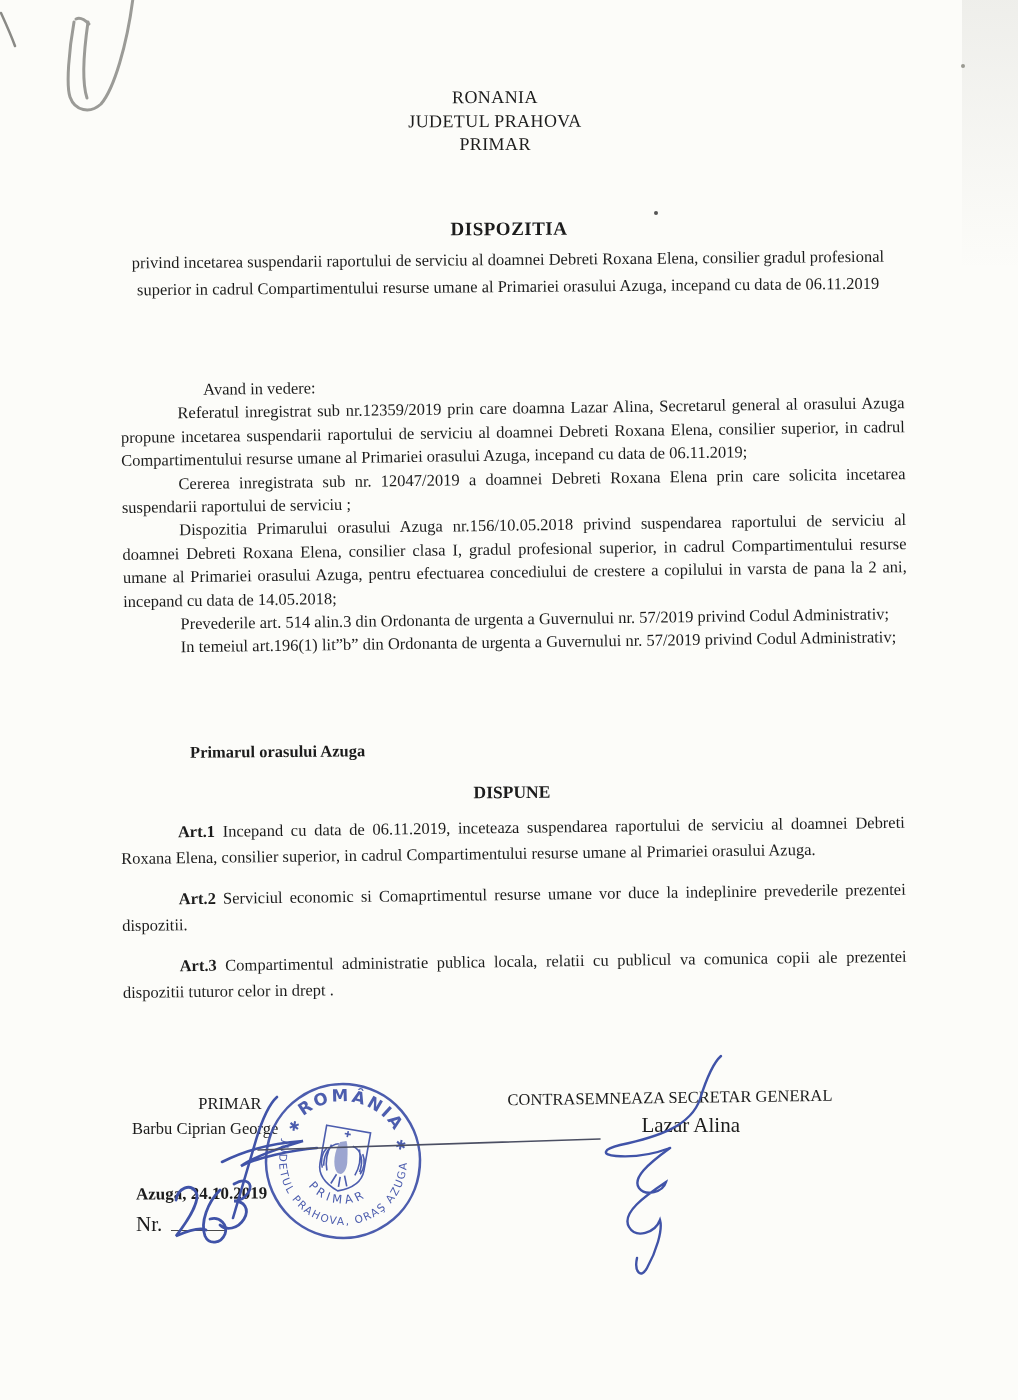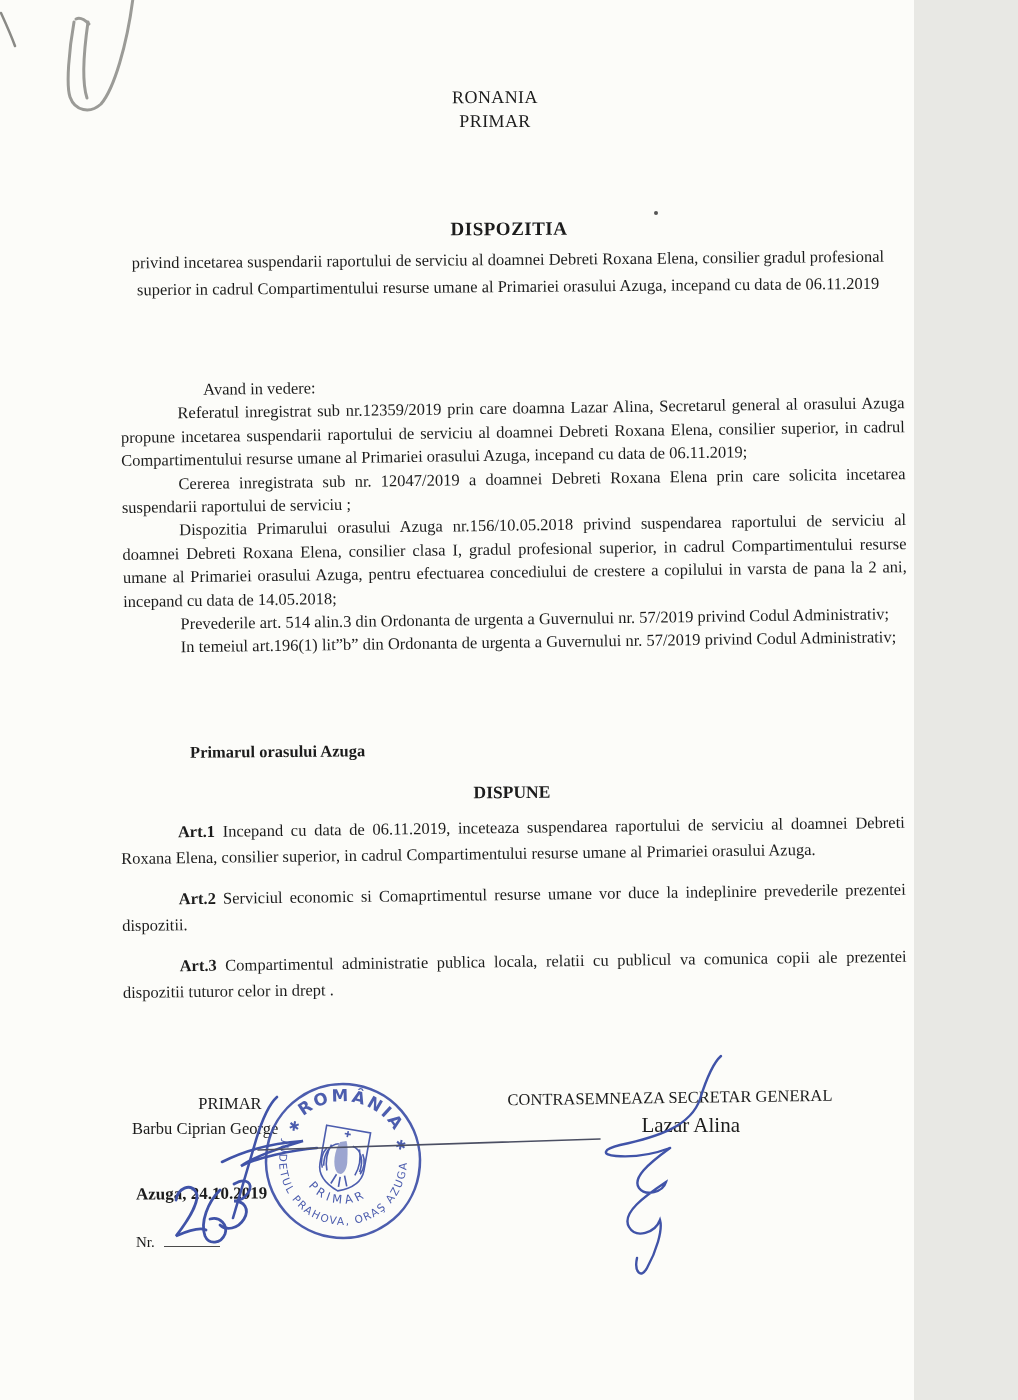--- a/index.html
+++ b/index.html
@@ -1,17 +1,17 @@
 <!DOCTYPE html>
 <html><head>
 <meta charset="utf-8">
 <style>
   html,body { margin:0; padding:0; background:#e8e8e4; }
   .page {
-    position:relative; width:914px; height:1400px;
+    position:relative; width:1018px; height:1400px;
     background:#fcfcf9; overflow:hidden;
     font-family:"Liberation Serif", serif; color:#1c1c1c;
   }
   .abs { position:absolute; }
   
   .letterhead {
     left:300px; top:86px; width:390px; text-align:center;
     font-size:18px; line-height:23.5px; letter-spacing:0.4px;
     transform:rotate(-0.2deg);
   }
@@ -49,32 +49,33 @@
     transform:rotate(-0.75deg); transform-origin:0 50%;
   }
   .articles p { margin:0 0 15px 0; text-indent:57px; }
   
   .sig-left-title { left:140px; top:1094px; width:180px; text-align:center; font-size:16.5px; }
   .sig-left-name  { left:132px; top:1119px; font-size:16.5px; }
   .sig-right-title{ left:470px; top:1088px; width:400px; text-align:center; font-size:16.5px;
                     transform:rotate(-0.8deg); }
   .sig-right-name { left:540px; top:1113px; width:200px; text-align:right; font-size:21px; }
   .footer-date { left:136px; top:1184px; font-size:17px; font-weight:bold; transform:rotate(-0.5deg); }
-  .footer-nr   { left:136px; top:1212px; font-size:15px;margin-top:16px; }
+  .footer-nr   { left:136px; top:1212px; font-size:21px; }
   .nr-underline{ display:inline-block; width:56px; border-bottom:1.6px solid #4a4a4a; height:18px; margin-left:9px; }
   svg.overlay { position:absolute; left:0; top:0; pointer-events:none; }
   svg.stamp   { position:absolute; left:262px; top:1080px; opacity:0.92; }
 </style>
 </head>
 <body>
 
 <div class="page">
 
   <header class="abs letterhead">
     <div>RONANIA</div>
+    <div>JUDETUL PRAHOVA</div>
     <div>PRIMAR</div>
   </header>
 
   <div class="abs doc-title">DISPOZITIA</div>
   <div class="abs doc-subtitle">privind incetarea suspendarii raportului de serviciu al doamnei Debreti Roxana Elena, consilier gradul profesional superior in cadrul Compartimentului resurse umane al Primariei orasului Azuga, incepand cu data de 06.11.2019</div>
 
   <section class="abs preamble">
     <p class="intro">Avand in vedere:</p>
     <p class="para">Referatul inregistrat sub nr.12359/2019 prin care doamna Lazar Alina, Secretarul general al orasului Azuga propune incetarea suspendarii raportului de serviciu al doamnei Debreti Roxana Elena, consilier superior, in cadrul Compartimentului resurse umane al Primariei orasului Azuga, incepand cu data de 06.11.2019;</p>
     <p class="para">Cererea inregistrata sub nr. 12047/2019 a doamnei Debreti Roxana Elena prin care solicita incetarea suspendarii raportului de serviciu ;</p>

